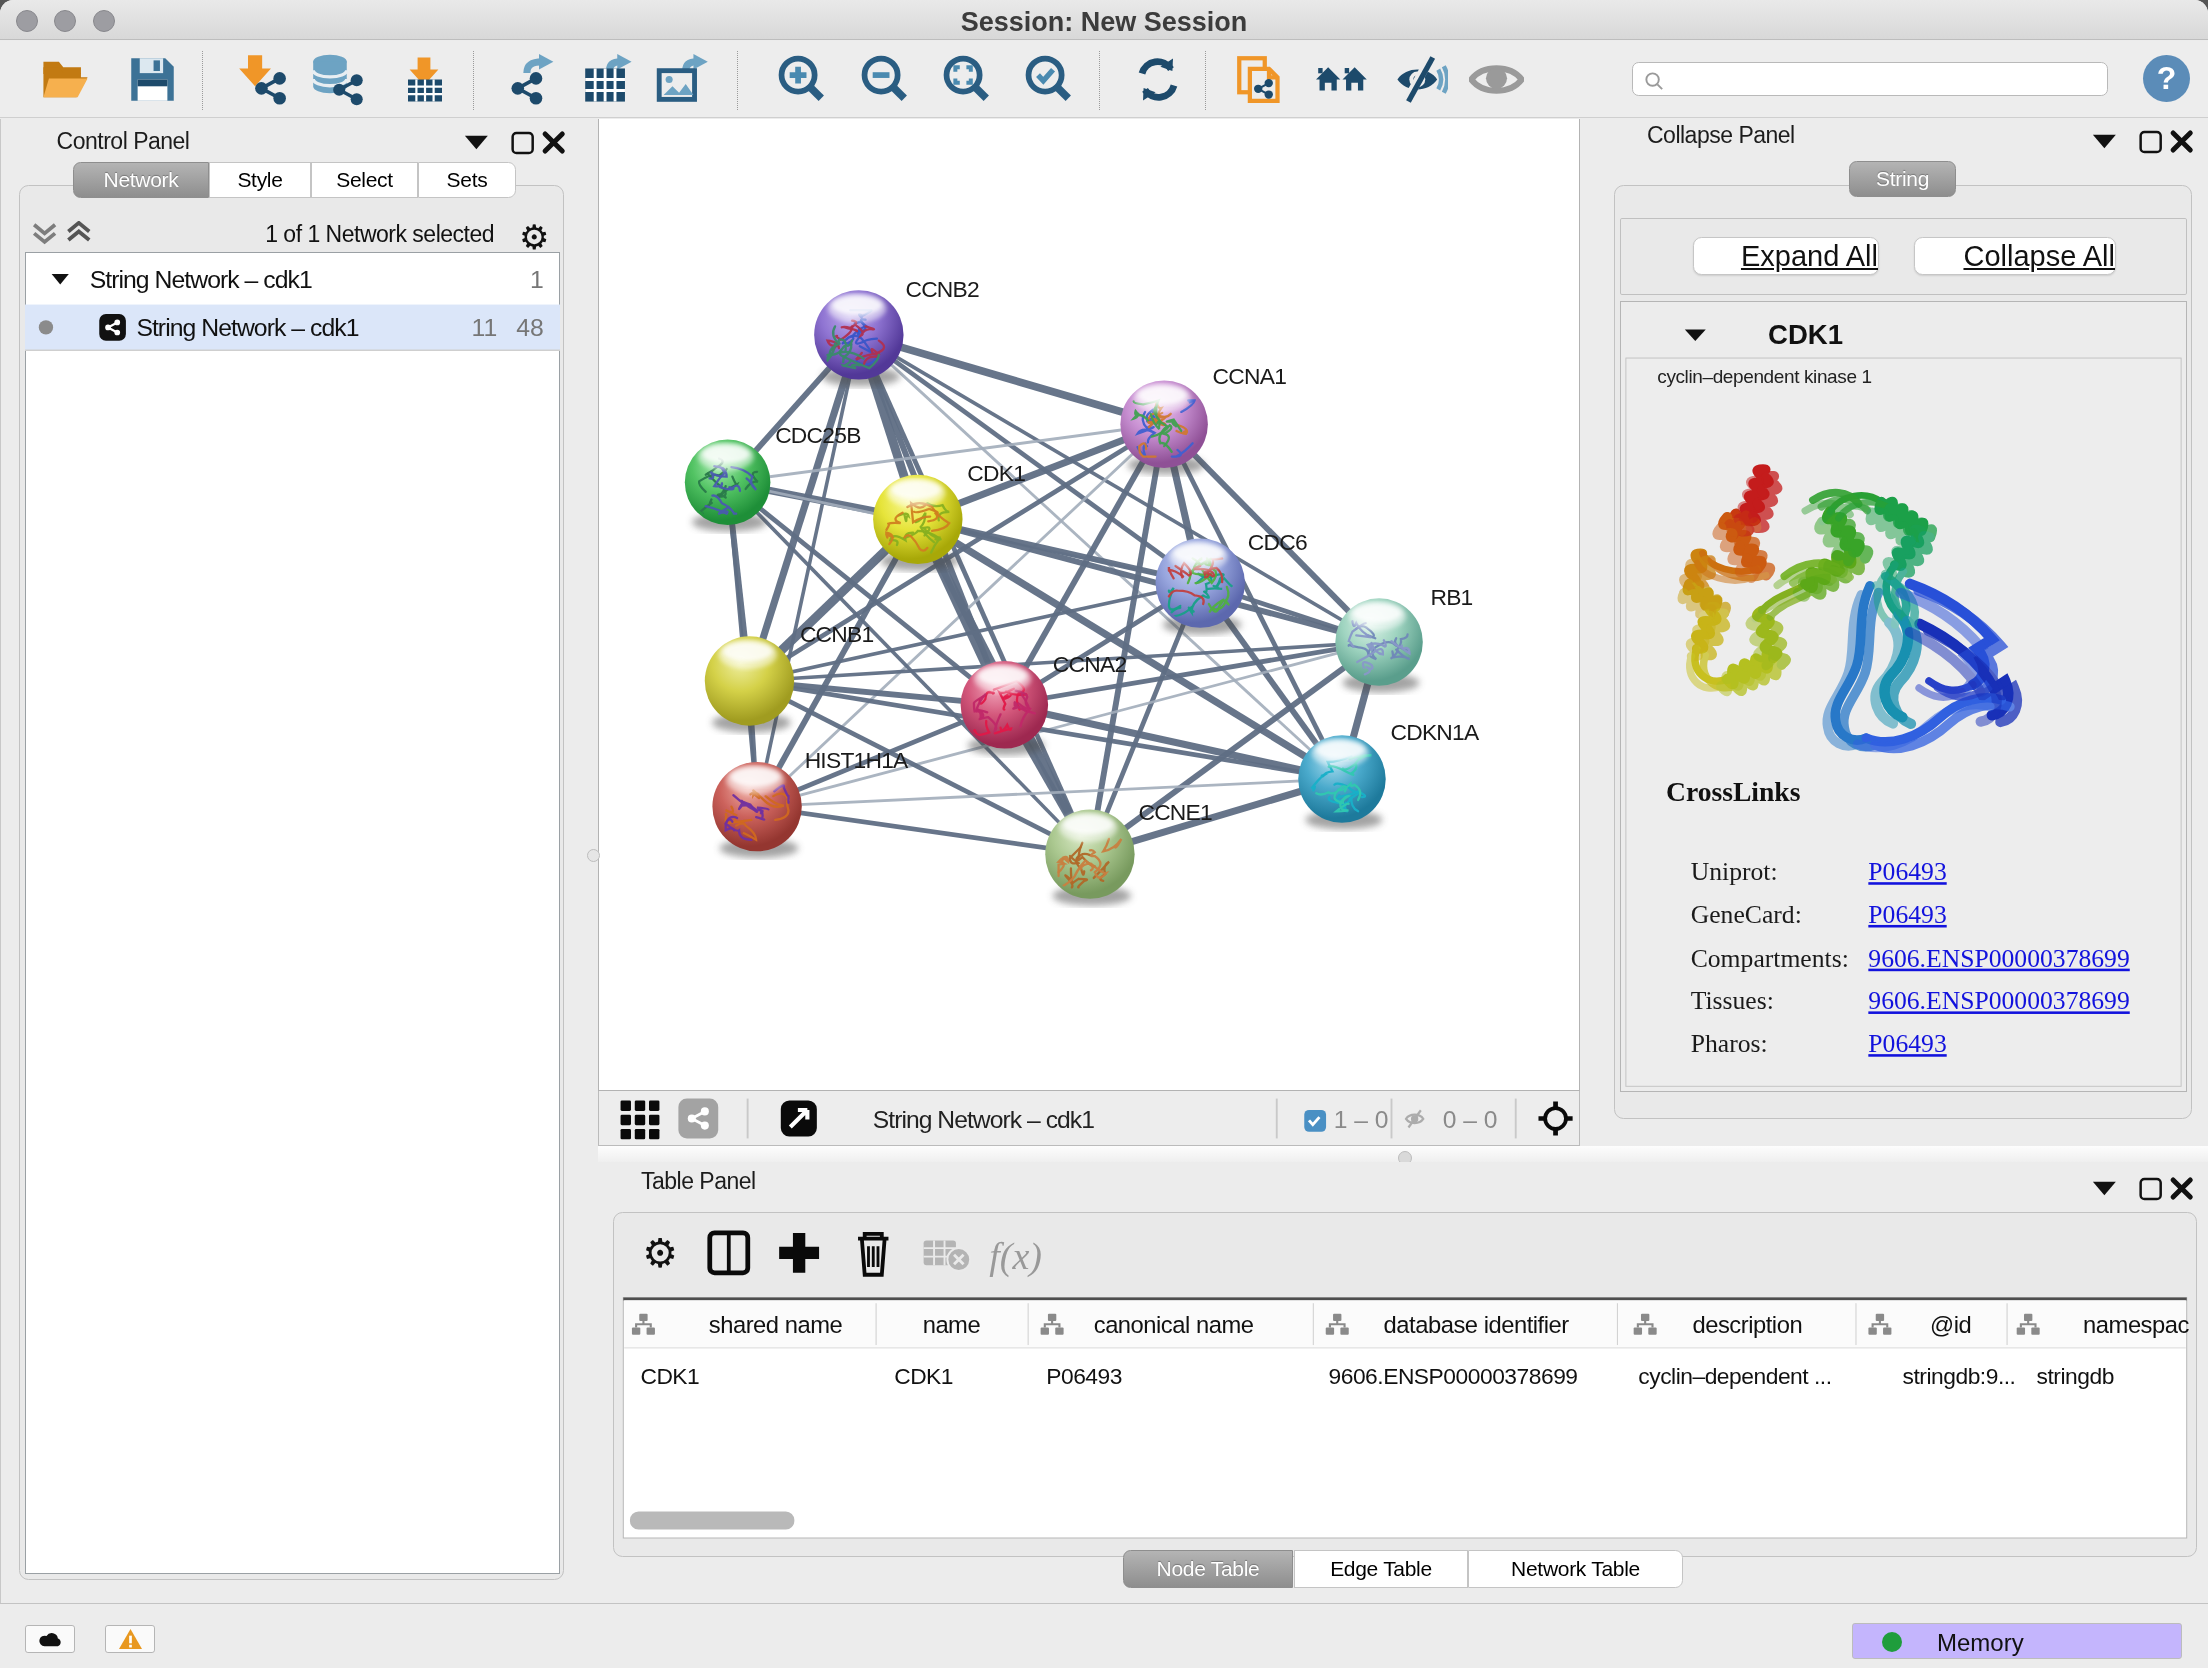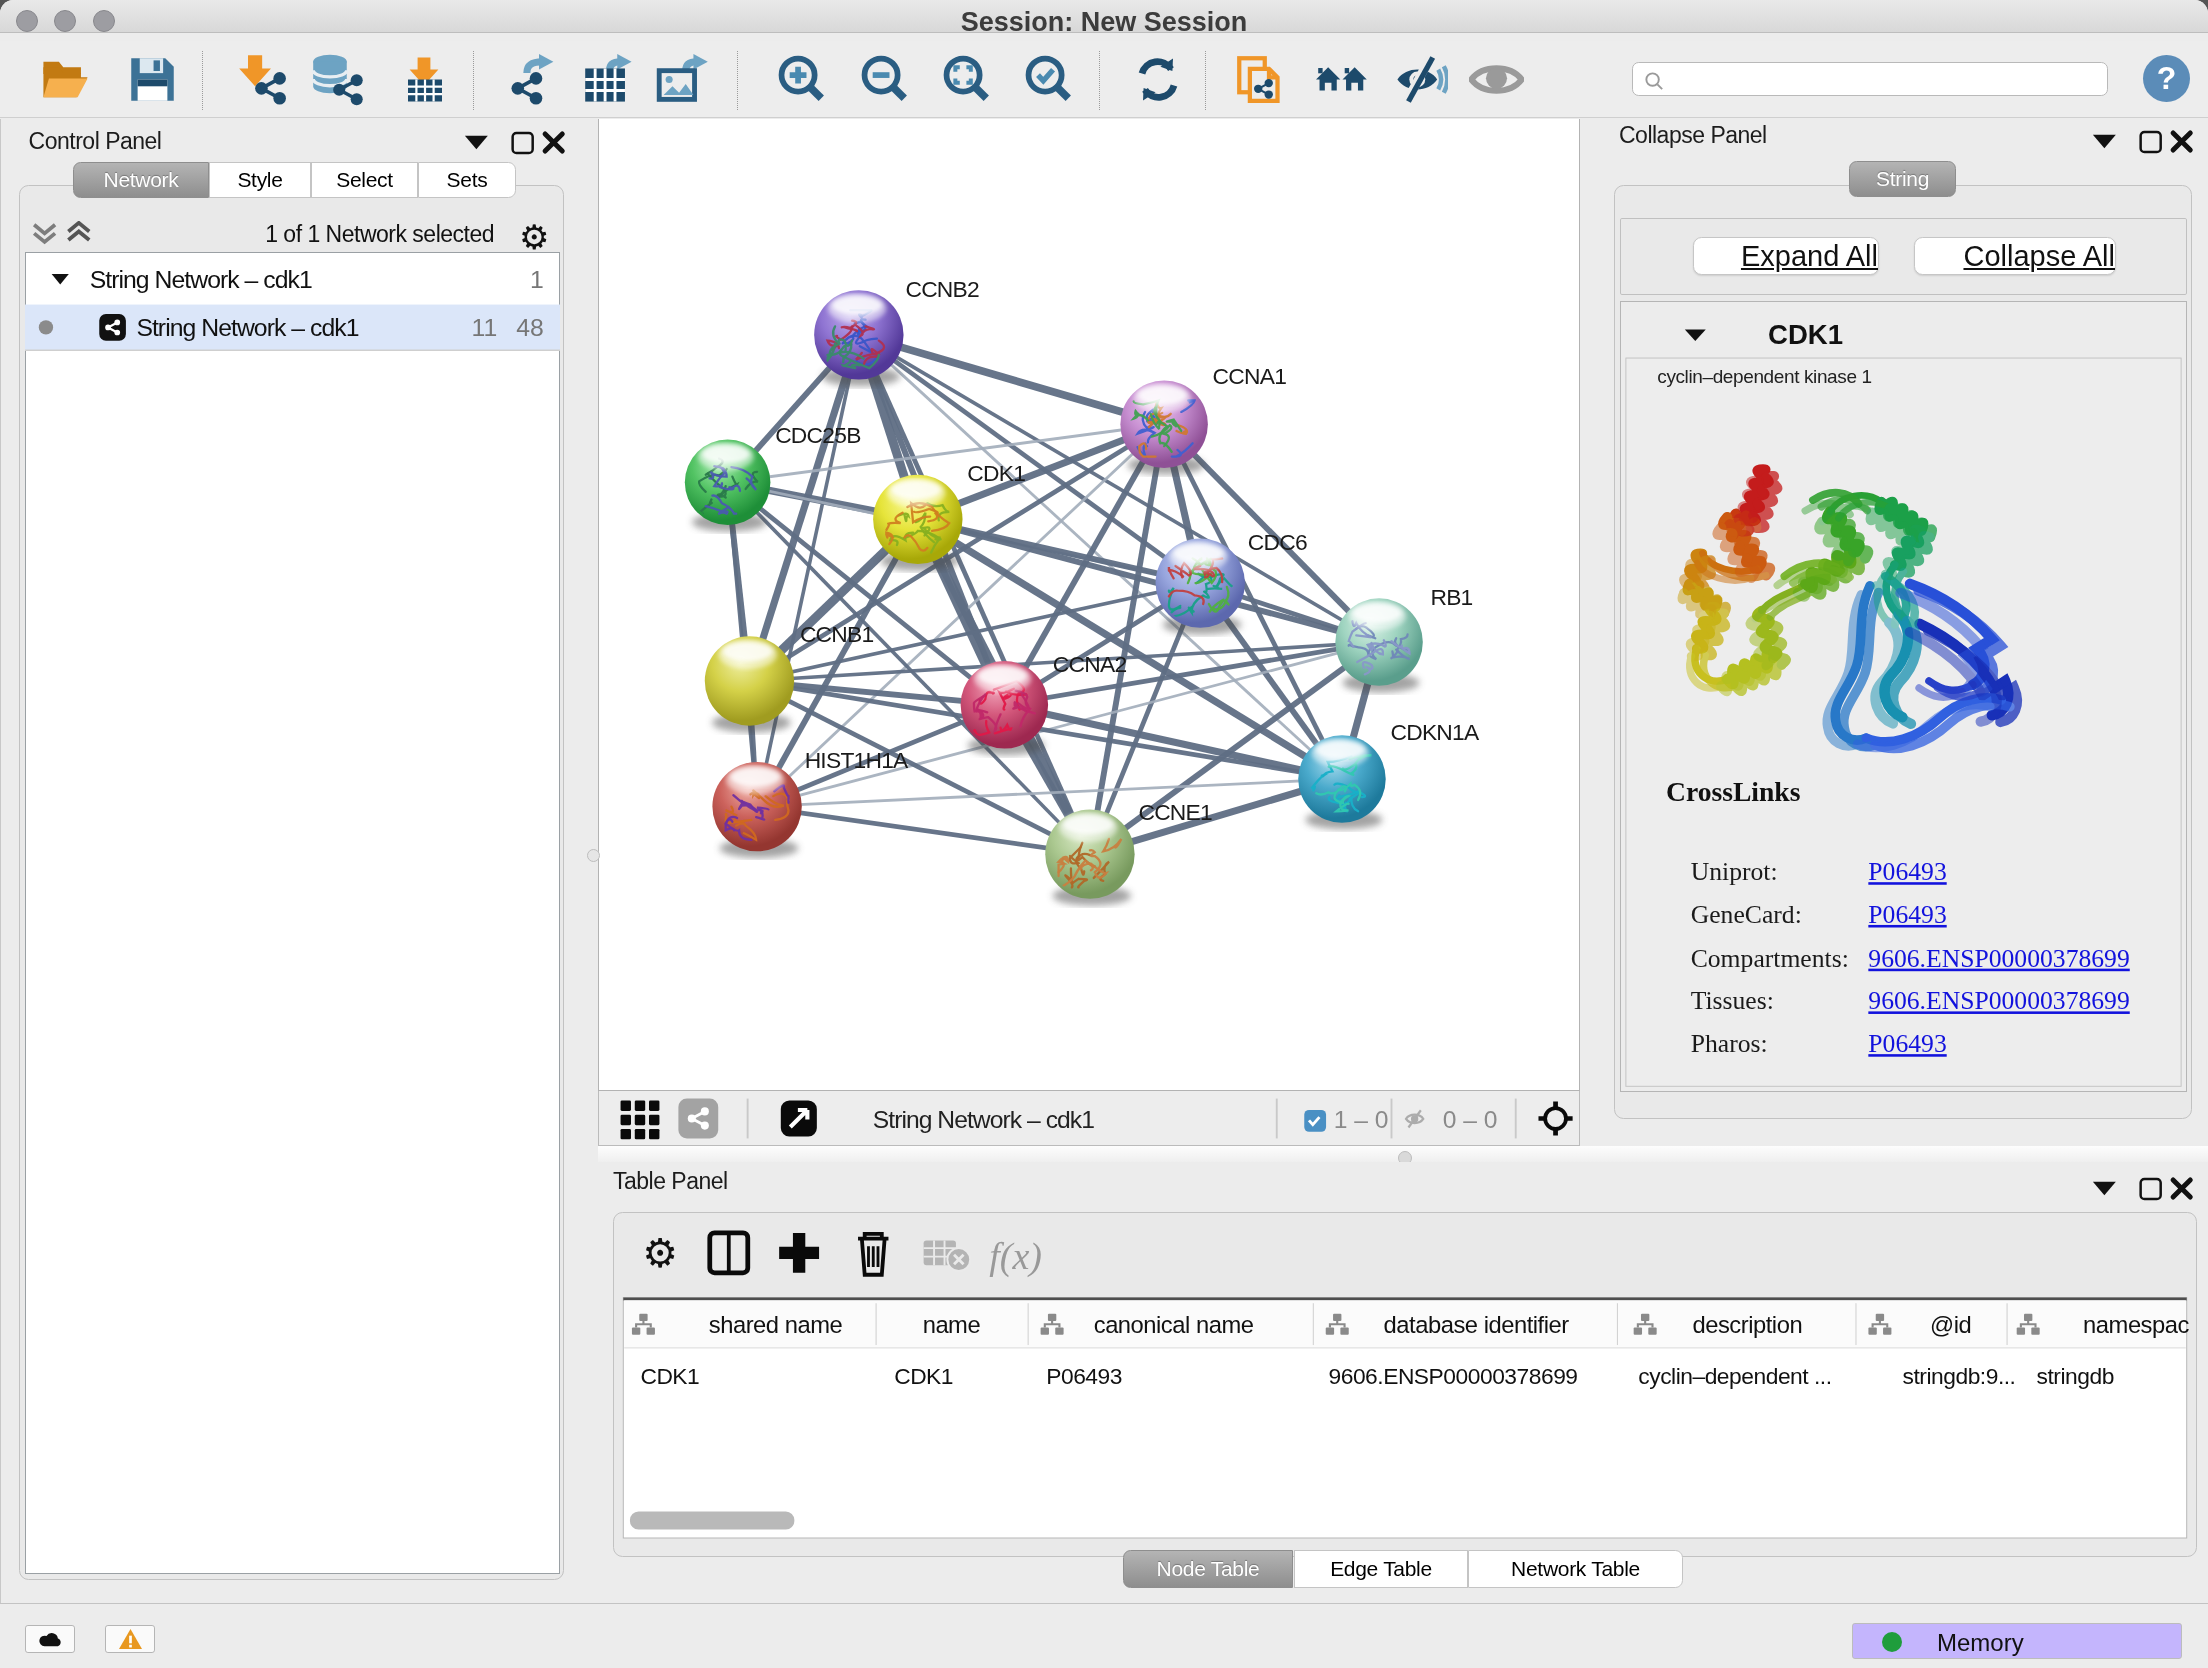--- a/index.html
+++ b/index.html
@@ -1,32 +1,32 @@
 <!DOCTYPE html>
 <html style="font-size:15px"><head><meta charset="utf-8"><style>
 * { margin:0; padding:0; box-sizing:border-box; }
 html,body { width:2208px; height:1668px; font-family:"Liberation Sans",sans-serif; background:#555; }
 #win { position:absolute; left:0; top:0; width:2208px; height:1668px; background:#ececec;
   border-radius:13.3px 13.3px 0 0; overflow:hidden; }
 .abs { position:absolute; }
-#titlebar { position:absolute; left:0; top:0; width:100%; height:33px;
+#titlebar { position:absolute; left:0; top:0; width:100%; height:40px;
   background:linear-gradient(#e9e9e9,#d8d8d8); border-bottom:1px solid #bdbdbd; }
 .tl { position:absolute; top:9.5px; width:22px; height:22px; border-radius:50%;
   background:#9d9da2; border:1px solid #88888d; }
 #title { position:absolute; top:6.7px; left:0; width:100%; text-align:center; font-size:27px;
   font-weight:bold; color:#3c3c3c; }
 #toolbar { position:absolute; left:0; top:41px; width:100%; height:77px; background:#ededed;
   border-bottom:1px solid #cfcfcf; }
 .vsep { position:absolute; top:9.5px; height:59px; width:0;
   border-left:1.9px dotted #9a9a9a; }
 #searchbox { position:absolute; left:1632px; top:21px; width:476px; height:34px; background:#fff;
   border:1px solid #b9b9b9; border-radius:6.7px; }
 #helpbtn { position:absolute; left:2143px; top:14.3px; width:47px; height:47px; border-radius:50%;
   background:#5b8cb8; color:#fff; font-size:32px; font-weight:bold; text-align:center; line-height:46px; }
-.panel-title { font-size:23px; color:#1c1c1c; letter-spacing:-0.5px; }
+.panel-title { font-size:23px; color:#1c1c1c; letter-spacing:-0.5px;margin-left:28px; }
 .tab { position:absolute; height:36px; background:#fff; border:1px solid #c4c4c4; color:#000;
   font-size:21px; text-align:center; line-height:34px; letter-spacing:-0.3px; }
 .tab.sel { background:linear-gradient(#b4b4b4,#8e8e8e); color:#fff; border-color:#8e8e8e;
   text-shadow:0 -1px 1px rgba(0,0,0,0.3); }
 .gbox { position:absolute; background:#e9e9e9; border:1px solid #c2c2c2; border-radius:9.5px; }
 .white { position:absolute; background:#fff; border:1px solid #9aa0a4; }
 .btn { position:absolute; background:#fff; border:1px solid #c6c6c6; border-radius:8.6px;
   font-size:29px; text-align:right; color:#111; box-shadow:0 1px 1.9px rgba(0,0,0,0.12);text-decoration:underline; }
 .serif { font-family:"Liberation Serif",serif; }
 </style></head><body>

